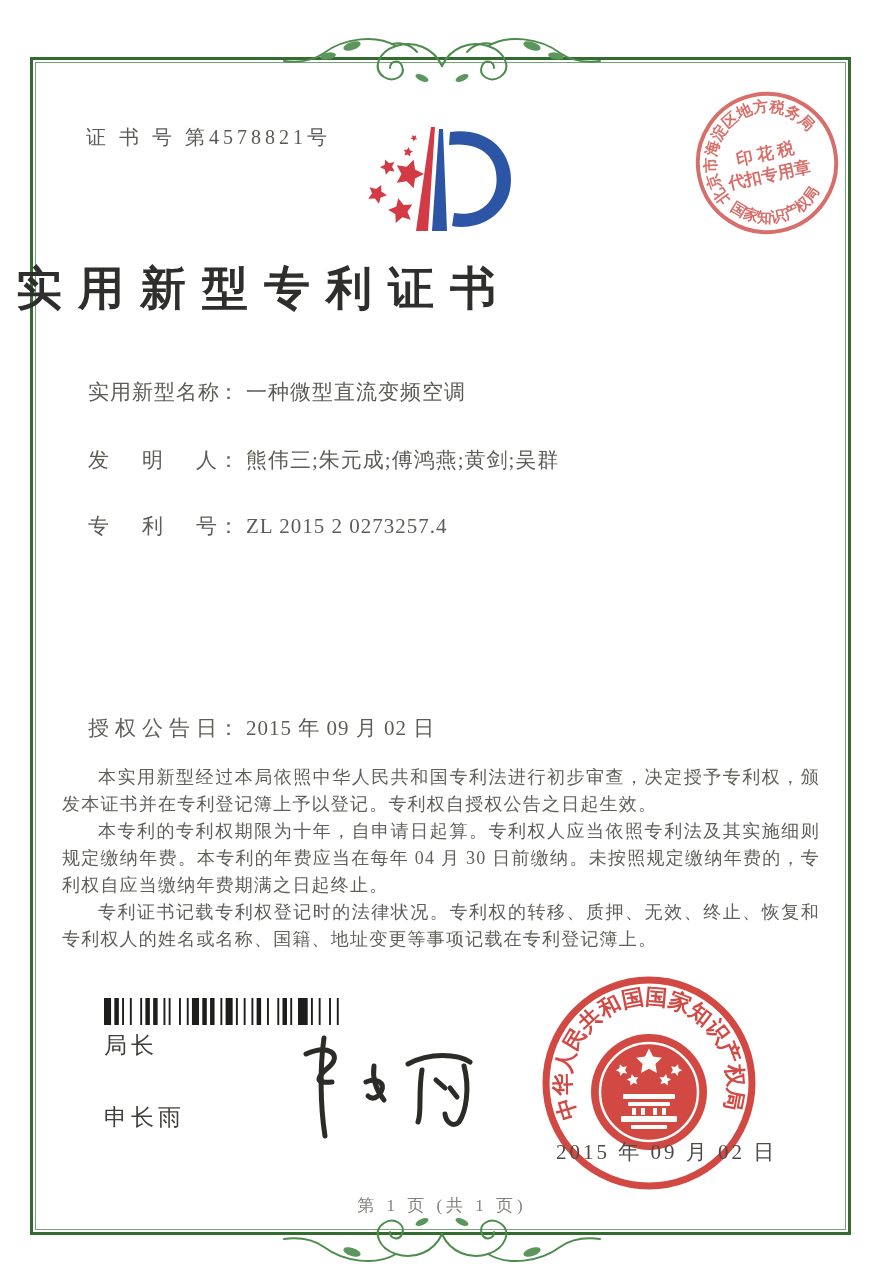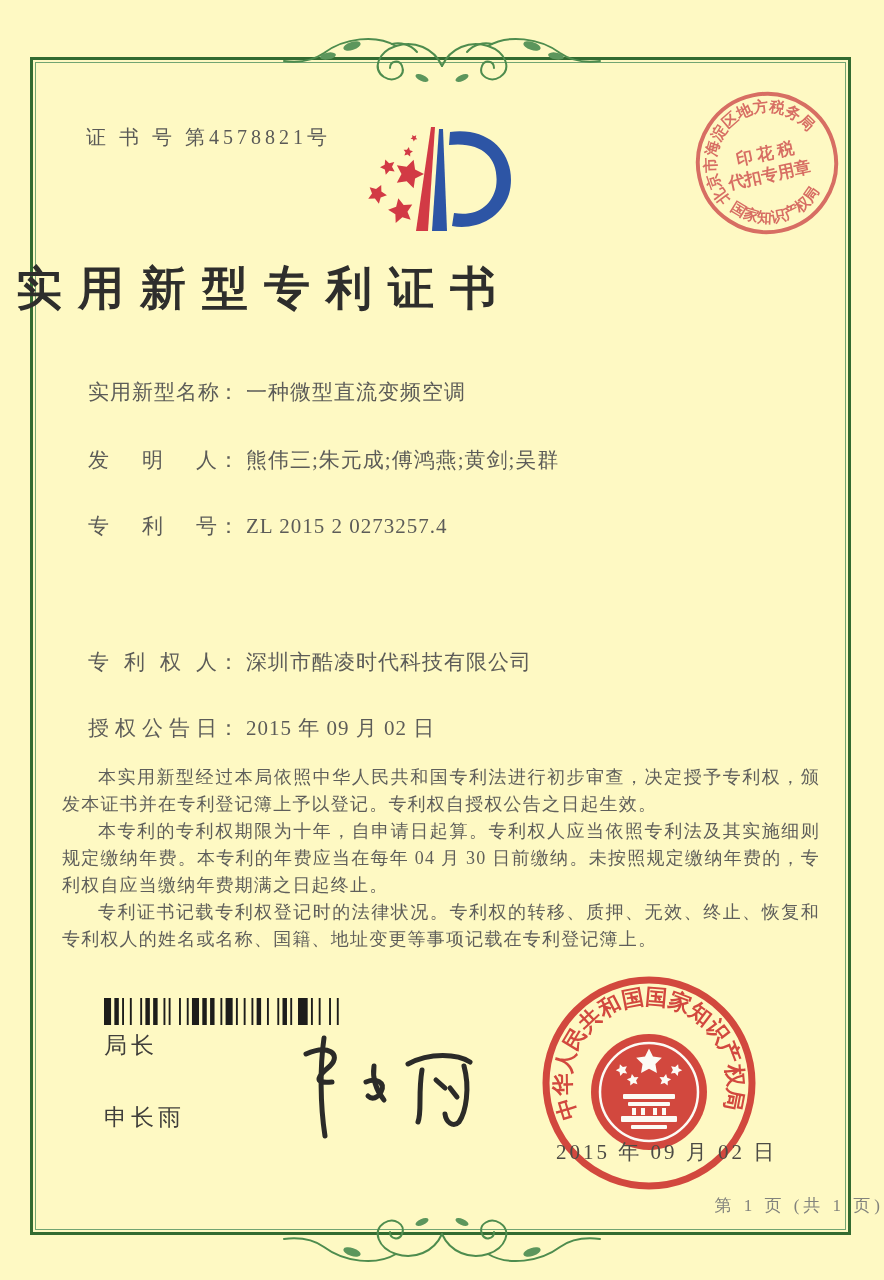--- a/index.html
+++ b/index.html
@@ -1,16 +1,16 @@
 <!DOCTYPE html>
 <html><head>
 <meta charset="utf-8">
 <style>
   html,body{margin:0;padding:0;background:#e8e8e4;}
-  .page{position:relative;width:884px;height:1280px;margin:0 auto;background:#fef9c3;
+  .page{position:relative;width:884px;height:1280px;margin:0 auto;background:#ffffff;
         font-family:"Liberation Serif","DejaVu Serif",serif;overflow:hidden;}
   
   .frame-outer{position:absolute;left:30px;top:57px;width:815px;height:1172px;
                border:3px solid #336b31;}
   .frame-inner{position:absolute;inset:2px;border:1.5px solid #72a572;}
   
   .orn{position:absolute;left:282px;width:320px;height:70px;}
   .orn.top{top:26px;}
   .orn.bottom{top:1200px;}
   .cert-no{position:absolute;left:86px;top:124px;font-size:20px;color:#5a5a57;
@@ -25,21 +25,21 @@
   .f-colon{margin-right:6px;}
   .body-text{position:absolute;left:62px;top:764px;width:758px;font-size:18px;
              line-height:27px;color:#5f5f5b;letter-spacing:1.2px;text-align:justify;}
   .body-text p{margin:0;text-indent:2em;}
   .barcode{position:absolute;left:104px;top:998px;width:238px;height:27px;}
   .sig-title{position:absolute;left:104px;top:1030px;font-size:23px;color:#403f3b;letter-spacing:4px;}
   .sig-name{position:absolute;left:104px;top:1102px;font-size:23px;color:#403f3b;letter-spacing:4px;}
   .signature{position:absolute;left:262px;top:1024px;width:235px;height:125px;}
   .office-seal{position:absolute;left:536px;top:970px;width:226px;height:226px;opacity:.93;}
   .seal-date{position:absolute;left:556px;top:1138px;font-size:21px;color:#4c4b45;letter-spacing:3px;}
-  .footer{position:absolute;left:0;right:0;top:1194px;text-align:right;font-size:17px;
+  .footer{position:absolute;left:0;right:0;top:1194px;text-align:center;font-size:17px;
           color:#82837d;letter-spacing:4px;}
   .seal-text{font-family:"Liberation Serif","DejaVu Serif",serif;font-weight:bold;}
 </style>
 </head>
 <body>
 
 <svg width="0" height="0" style="position:absolute" aria-hidden="true">
   <defs>
     <path id="star" d="M0,-10 L2.94,-4.05 9.51,-3.09 4.76,1.55 5.88,8.09 0,5 -5.88,8.09 -4.76,1.55 -9.51,-3.09 -2.94,-4.05 Z"></path>
   </defs>
@@ -121,23 +121,20 @@
   <h1 class="title">实用新型专利证书</h1>
 
   <div class="field-row" style="top:378px">
     <span class="f-label">实用新型名称</span><span class="f-colon">：</span><span class="f-value">一种微型直流变频空调</span>
   </div>
   <div class="field-row" style="top:446px">
     <span class="f-label">发明人</span><span class="f-colon">：</span><span class="f-value">熊伟三;朱元成;傅鸿燕;黄剑;吴群</span>
   </div>
   <div class="field-row" style="top:512px">
     <span class="f-label">专利号</span><span class="f-colon">：</span><span class="f-value">ZL 2015 2 0273257.4</span>
-  </div>
-  <div class="field-row" style="top:648px">
-    <span class="f-label">专利权人</span><span class="f-colon">：</span><span class="f-value">深圳市酷凌时代科技有限公司</span>
   </div>
   <div class="field-row" style="top:714px">
     <span class="f-label">授权公告日</span><span class="f-colon">：</span><span class="f-value">2015 年 09 月 02 日</span>
   </div>
 
   <div class="body-text">
     <p>本实用新型经过本局依照中华人民共和国专利法进行初步审查，决定授予专利权，颁发本证书并在专利登记簿上予以登记。专利权自授权公告之日起生效。</p>
     <p>本专利的专利权期限为十年，自申请日起算。专利权人应当依照专利法及其实施细则规定缴纳年费。本专利的年费应当在每年 04 月 30 日前缴纳。未按照规定缴纳年费的，专利权自应当缴纳年费期满之日起终止。</p>
     <p>专利证书记载专利权登记时的法律状况。专利权的转移、质押、无效、终止、恢复和专利权人的姓名或名称、国籍、地址变更等事项记载在专利登记簿上。</p>
   </div>

